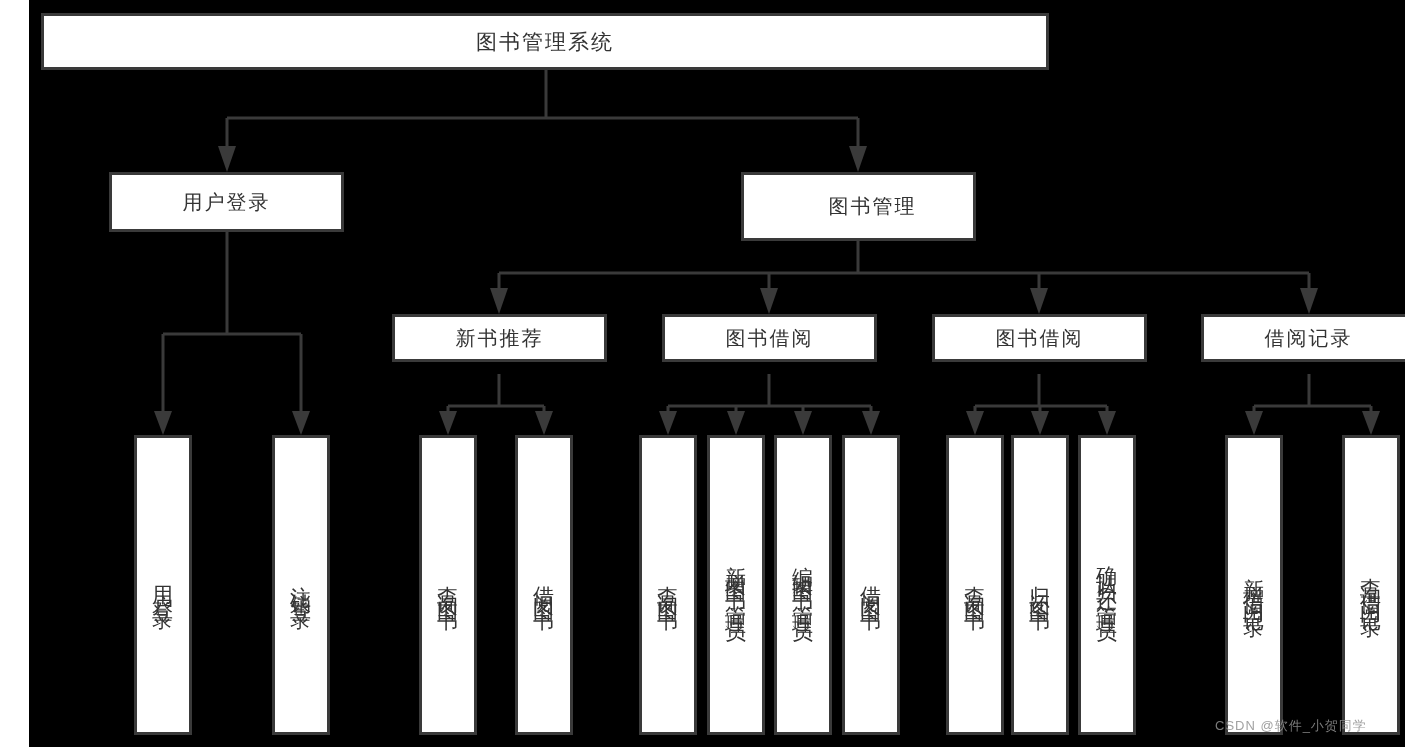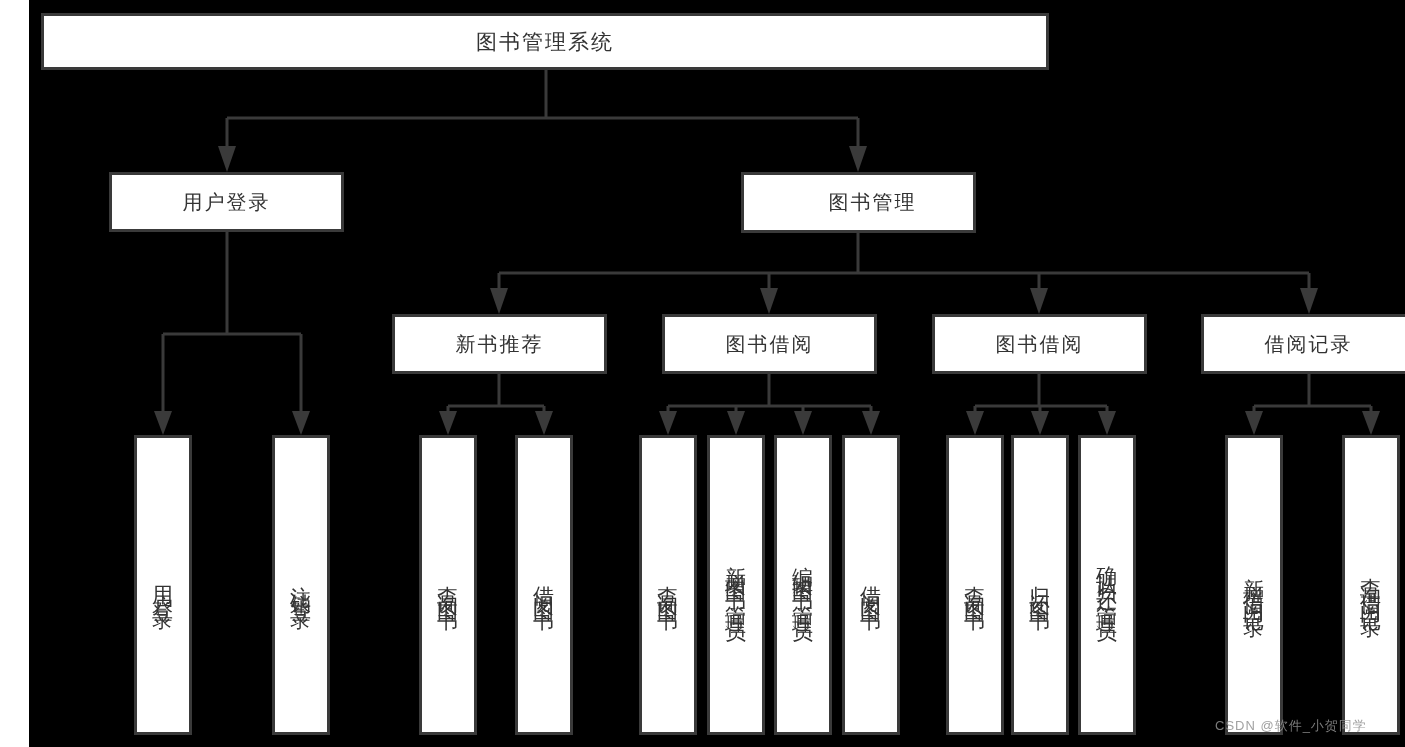--- a/index.html
+++ b/index.html
@@ -19,22 +19,22 @@
     border:3px solid #3a3a3a;
     display:flex;align-items:center;justify-content:center;
     color:#333333;
     font-size:20px;
     letter-spacing:2px;
     text-align:center;
     z-index:2;
   }
   .root{left:12px;top:13px;width:1008px;height:57px;font-size:21px;}
   .l2a{left:80px;top:172px;width:235px;height:60px;}
-  .l2b{left:712px;top:172px;width:235px;height:61px;padding-left:28px;}
-  .l3{top:314px;width:215px;height:60px;}
+  .l2b{left:712px;top:172px;width:235px;height:69px;padding-left:28px;}
+  .l3{top:314px;width:215px;height:48px;}
   .l3-1{left:363px;} .l3-2{left:633px;text-align:right;} .l3-3{left:903px;} .l3-4{left:1172px;}
   .leaf{
     top:435px;width:58px;height:300px;
     writing-mode:vertical-rl;
     font-size:21px;
     letter-spacing:8px;
     line-height:1;
     padding:6px 0;
   }
   .lf1{left:105px;}  .lf2{left:243px;}

